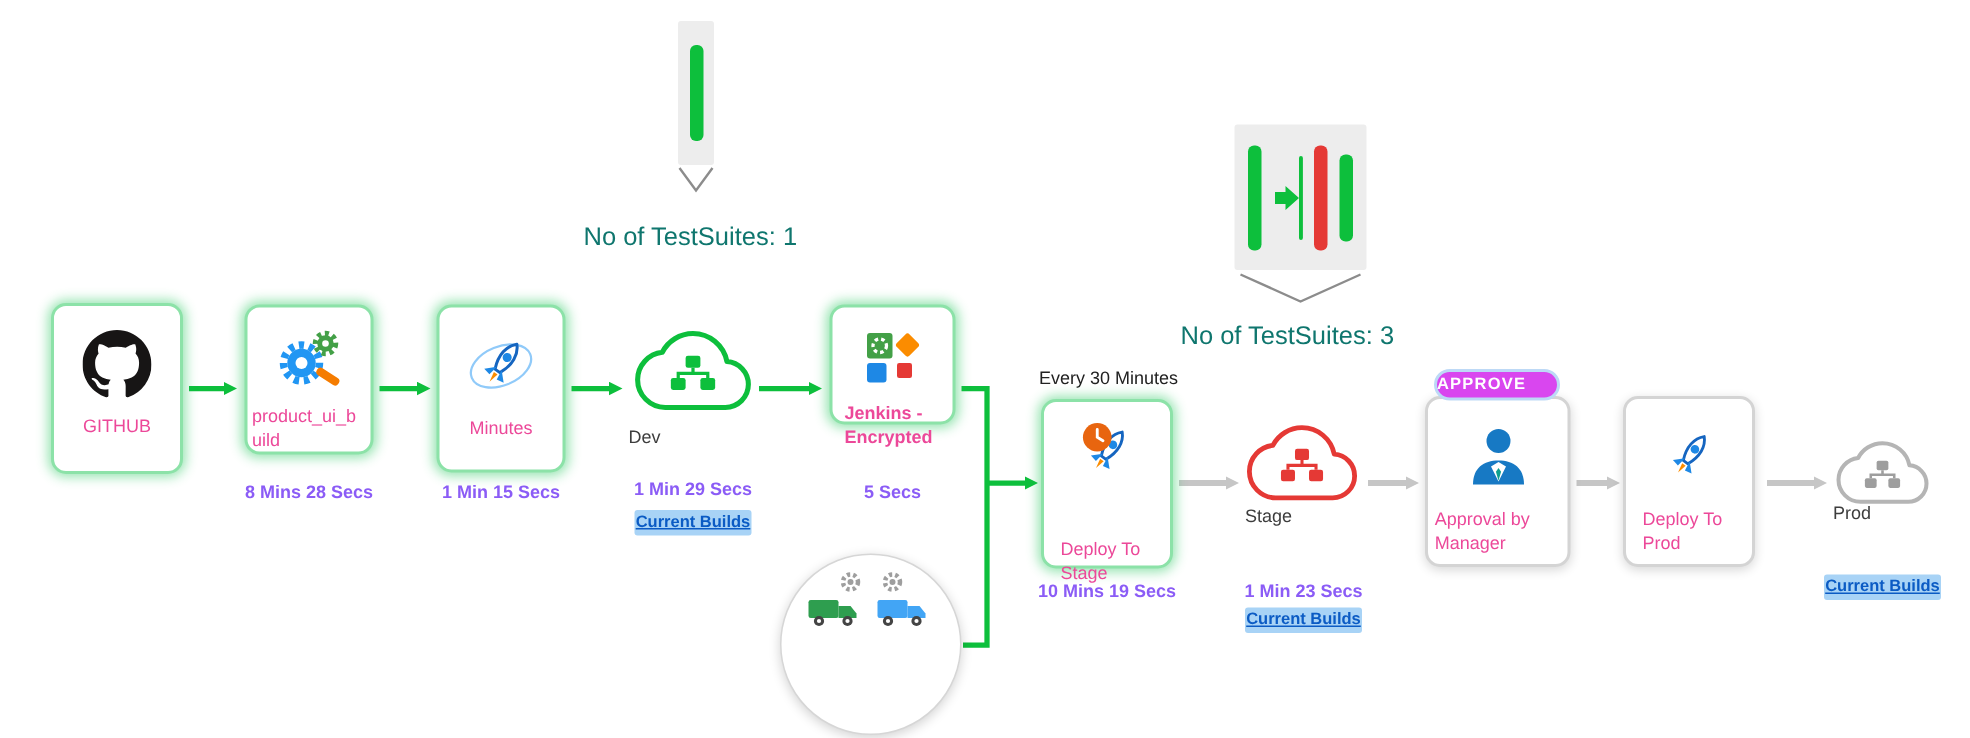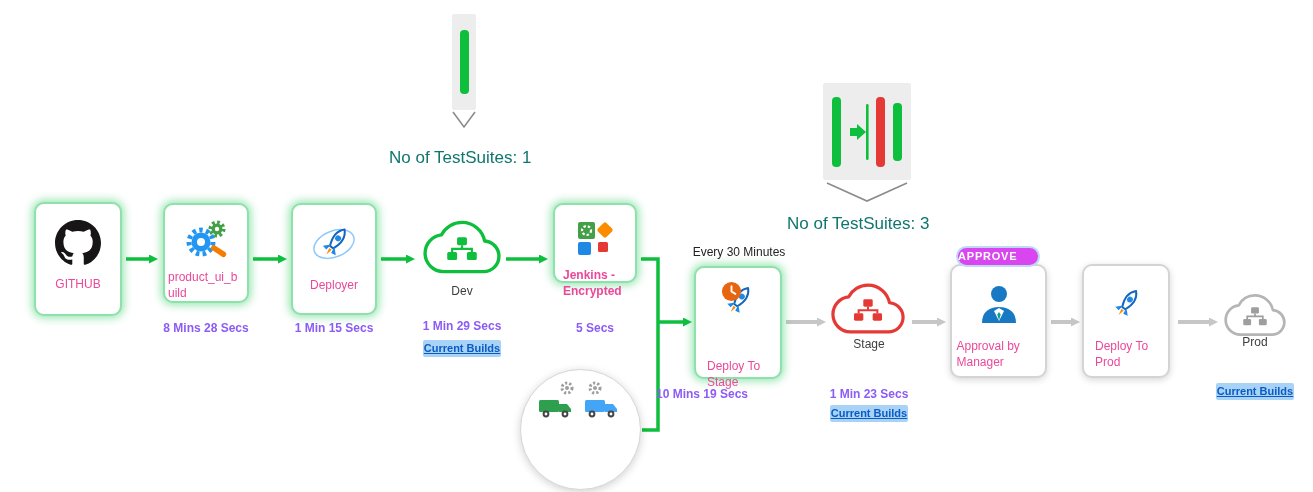--- a/index.html
+++ b/index.html
@@ -35,37 +35,37 @@
   #node-approval{left:950px;top:264px;width:97px;height:114px;}
   #node-prod-deploy{left:1082px;top:264px;width:88px;height:114px;}
 
   .clock-badge{position:absolute;left:6px;top:2px;}
 
   .duration{position:absolute;z-index:2;font-size:12px;font-weight:bold;color:#8b5cf6;text-align:center;}
   #dur-build{left:156px;top:321px;width:100px;}
   #dur-deployer{left:284px;top:321px;width:100px;}
   #dur-dev{left:412px;top:319px;width:100px;}
   #dur-jenkins{left:560px;top:321px;width:70px;}
-  #dur-stage-deploy{left:650px;top:387px;width:104px;}
+  #dur-stage-deploy{left:686px;top:387px;width:104px;}
   #dur-stage{left:819px;top:387px;width:100px;}
 
   .build-link{
     position:absolute;z-index:2;background:#a8d3f6;color:#0b5bc4;
     font-size:11px;font-weight:bold;text-decoration:underline;text-align:center;
     height:17px;line-height:17px;border-radius:2px;cursor:pointer;
   }
   #link-dev{left:423px;top:340px;width:78px;}
   #link-stage{left:830px;top:405px;width:78px;}
   #link-prod{left:1216px;top:383px;width:78px;}
 
   .cloud{position:absolute;z-index:2;}
   #cloud-dev{left:422px;top:219px;}
   #cloud-stage{left:830px;top:282px;}
   #cloud-prod{left:1223px;top:293px;}
-  .cloud-label{position:absolute;z-index:2;font-size:12px;color:#3d3d3d;text-align:center;}
+  .cloud-label{position:absolute;z-index:2;font-size:12px;color:#3d3d3d;}
   #label-dev{left:419px;top:284px;width:86px;}
   #label-stage{left:830px;top:337px;width:78px;}
   #label-prod{left:1222px;top:335px;width:66px;}
 
   .ts-box{position:absolute;z-index:2;background:#ededed;border-radius:2px;cursor:pointer;}
   #ts1-box{left:452px;top:14px;width:24px;height:96px;display:flex;align-items:center;justify-content:center;}
   #ts3-box{left:823px;top:83px;width:88px;height:97px;display:flex;align-items:center;justify-content:space-between;padding:0 9px;box-sizing:border-box;}
   .ts-bar{display:block;width:9px;border-radius:4px;}
   .ts-bar.green{background:#0dbf3c;}
   .ts-bar.red{background:#e53935;}
@@ -165,21 +165,21 @@
         <ellipse cx="24" cy="24" rx="21" ry="13" fill="none" stroke="#90caf9" stroke-width="1.5" transform="rotate(-22 24 24)"></ellipse>
         <g transform="rotate(36 24 24)">
           <path d="M24 6 C29 11 30 19 26 28 H22 C18 19 19 11 24 6 Z" fill="#fff" stroke="#1565c0" stroke-width="2" stroke-linejoin="round"></path>
           <circle cx="24" cy="17" r="3" fill="#1e88e5"></circle>
           <path d="M22 26 L16 32 L21 33 Z" fill="#1e88e5"></path>
           <path d="M26 26 L32 32 L27 33 Z" fill="#1e88e5"></path>
           <path d="M22.5 30 H25.5 L24 37 Z" fill="#fb8c00"></path>
         </g>
       </svg>
     </div>
-    <div class="node-label">Deployer</div>
+    <div class="node-label">Minutes</div>
   </div>
   <div class="duration" id="dur-deployer">1 Min 15 Secs</div>
 
   <div class="cloud" id="cloud-dev">
     <svg width="80" height="56" viewBox="-1 3 26 18">
       <path d="M19.35 10.04C18.67 6.59 15.64 4 12 4 9.11 4 6.6 5.64 5.35 8.04 2.34 8.36 0 10.91 0 14c0 3.31 2.69 6 6 6h13c2.76 0 5-2.24 5-5 0-2.64-2.05-4.78-4.65-4.96z" fill="#fff" stroke="#0dbf3c" stroke-width="1.1" stroke-linejoin="round"></path>
       <g>
         <rect x="10.4" y="8.8" width="3.2" height="2.6" rx="0.5" fill="#0dbf3c"></rect>
         <rect x="7.2" y="13.6" width="3.2" height="2.6" rx="0.5" fill="#0dbf3c"></rect>
         <rect x="13.6" y="13.6" width="3.2" height="2.6" rx="0.5" fill="#0dbf3c"></rect>

